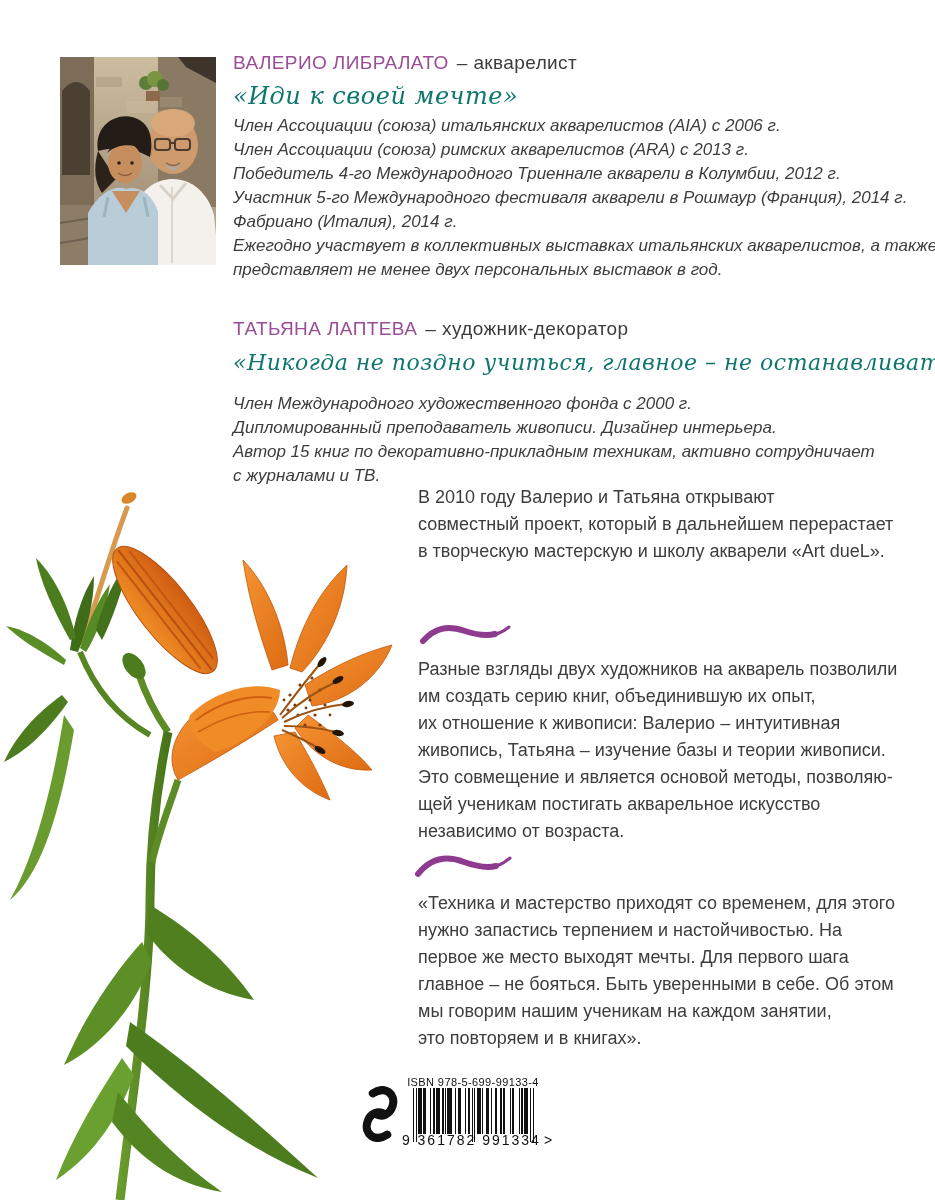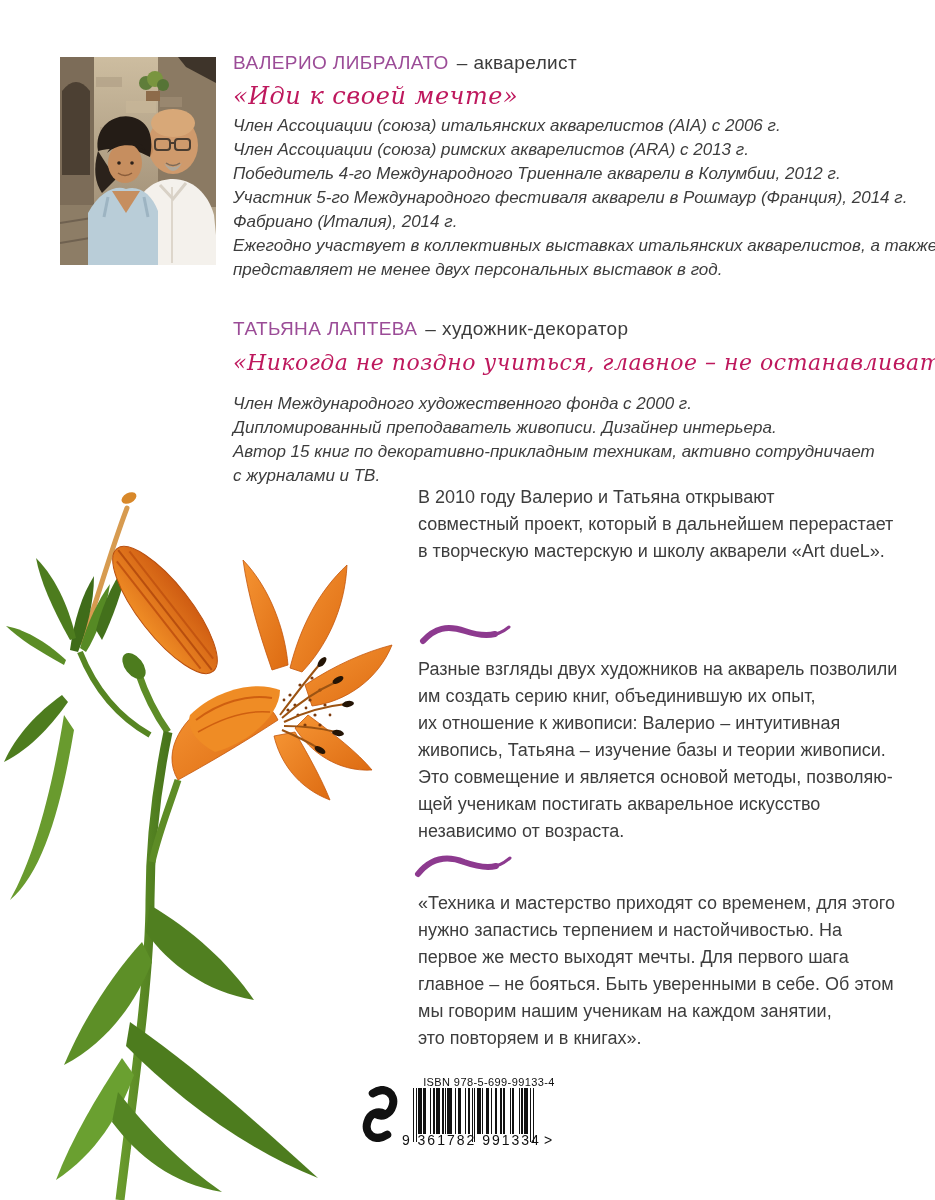--- a/index.html
+++ b/index.html
@@ -7,21 +7,21 @@
     position:relative;width:935px;height:1200px;background:#fff;overflow:hidden;
     font-family:"Liberation Sans",sans-serif;color:#3c3c3c;border-radius:17px;
   }
   .abs{position:absolute;}
   
   .author-header{white-space:nowrap;font-size:19px;letter-spacing:.4px;}
   .author-name{color:#9b4c97;}
   .author-role{color:#3c3c3c;margin-left:8px;}
   
   .script-quote{
-    font-family:"DejaVu Serif",serif;font-style:italic;color:#be185d;
+    font-family:"DejaVu Serif",serif;font-style:italic;color:#0f766e;
     font-size:24px;white-space:nowrap;letter-spacing:.5px;
   }
   
   .bio{font-size:17px;line-height:24px;white-space:nowrap;color:#3d3d3d;}
   .bio div{white-space:nowrap;font-style:italic;}
   
   .para{font-size:18px;line-height:27px;color:#3d3d3d;}
   .para div{white-space:nowrap;}
   
   .isbn-label{font-size:11px;letter-spacing:.4px;color:#111;text-align:center;}
@@ -238,21 +238,21 @@
     <path d="M130 542 C192 585 252 638 318 698 C242 668 176 616 126 566 Z" fill="#4d7c1e"></path>
     <path d="M122 578 C96 618 72 658 56 700 C96 674 120 634 134 595 Z" fill="#6aa030"></path>
     <path d="M118 612 C148 650 182 684 222 712 C172 704 138 676 112 642 Z" fill="#548523"></path>
   </svg>
 
   <svg class="abs" style="left:362px;top:1086px;" width="36" height="56" viewBox="0 0 40 60">
     <path d="M12 7 C26 -2 38 8 34 21 C31 31 22 34 15 30" fill="none" stroke="#111" stroke-width="9" stroke-linecap="round"></path>
     <path d="M28 53 C14 62 2 52 6 39 C9 29 18 26 25 30" fill="none" stroke="#111" stroke-width="9" stroke-linecap="round"></path>
   </svg>
 
-  <div class="abs isbn-label" style="left:405px;top:1076px;width:136px;margin-left:16px;">ISBN 978-5-699-99133-4</div>
+  <div class="abs isbn-label" style="left:405px;top:1076px;width:136px;">ISBN 978-5-699-99133-4</div>
   <svg class="abs" style="left:413px;top:1088px;" width="121" height="54" viewBox="0 0 95 54" preserveAspectRatio="none" shape-rendering="crispEdges" fill="#111">
       <rect x="0" y="0" width="1" height="54"></rect>
       <rect x="2" y="0" width="1" height="54"></rect>
       <rect x="4" y="0" width="1" height="46"></rect>
       <rect x="5" y="0" width="1" height="46"></rect>
       <rect x="6" y="0" width="1" height="46"></rect>
       <rect x="8" y="0" width="1" height="46"></rect>
       <rect x="9" y="0" width="1" height="46"></rect>
       <rect x="13" y="0" width="1" height="46"></rect>
       <rect x="16" y="0" width="1" height="46"></rect>

